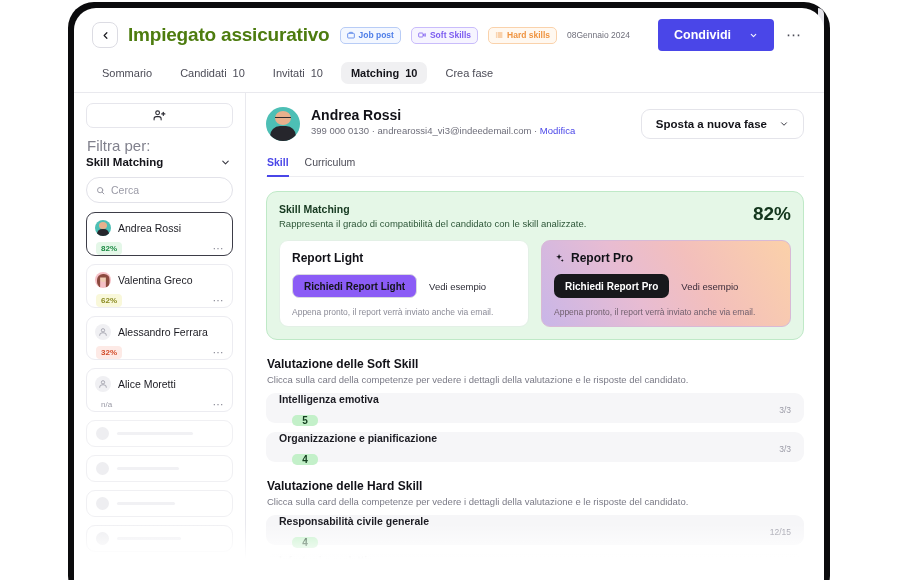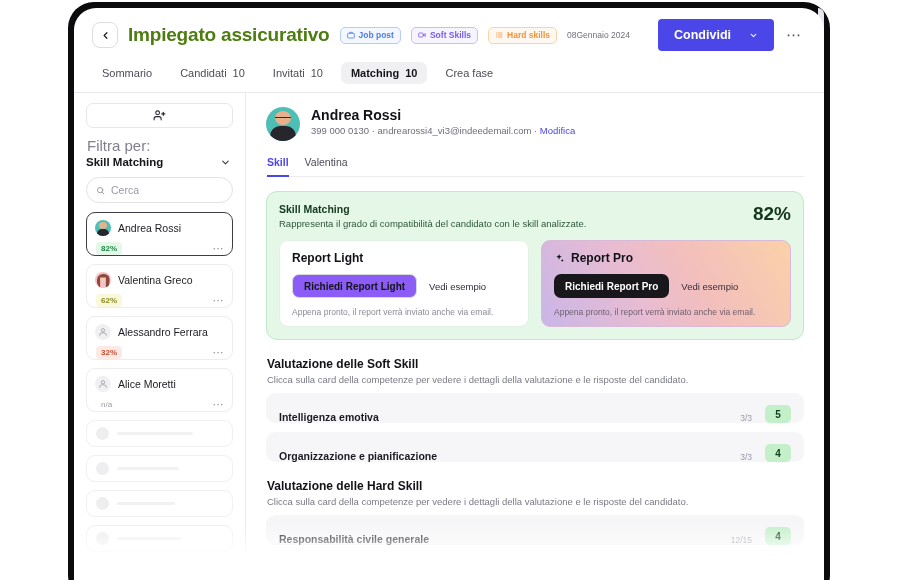--- a/index.html
+++ b/index.html
@@ -232,22 +232,23 @@
   .link-ex { font-size: 9.5px; color: #2c2c36; white-space: nowrap; }
   .rep.pro .link-ex { color: #3a2c3a; }
   .rep-note { font-size: 8.5px; color: #8b8b97; margin-top: 9px; }
   .rep.pro .rep-note { color: #6f5f6d; }
 
   
   .sec-title { font-size: 12px; font-weight: bold; color: #121218; margin: 17px 0 0 1px; }
   .sec-sub { font-size: 9.5px; color: #7a7a86; margin: 3px 0 8px 1px; }
   .skill-row {
     background: #f6f6f8; border-radius: 9px; height: 30px;
-    display: flex; align-items: flex-end; padding: 0 13px;
+    display: flex; align-items: flex-start; padding: 0 13px;
     margin-bottom: 9px;
+    flex-direction: column;
   }
   .skill-name { font-size: 10.5px; font-weight: bold; color: #1b1b22; }
   .skill-frac { margin-left: auto; font-size: 8.5px; color: #9a9aa6; }
   .skill-score {
     width: 26px; height: 18px; margin-left: 13px;
     border-radius: 5px; background: #c3f0c9; color: #14401f;
     display: flex; align-items: center; justify-content: center;
     font-size: 10px; font-weight: bold;
   }
   .skill-row.faded { opacity: .34; }
@@ -441,25 +442,31 @@
         <div>
           <div class="cand-h-name">Andrea Rossi</div>
           <div class="cand-h-meta">
             <span>399 000 0130</span>
             <span>·</span>
             <span>andrearossi4_vi3@indeedemail.com</span>
             <span>·</span>
             <span class="edit-link">Modifica</span>
           </div>
         </div>
+        <div class="move-btn">
+          <span>Sposta a nuova fase</span>
+          <svg class="chev" viewBox="0 0 24 24" width="10" height="10" fill="none" stroke="#3b3b45" stroke-width="2.4" stroke-linecap="round" stroke-linejoin="round">
+            <polyline points="6 9 12 15 18 9"></polyline>
+          </svg>
+        </div>
       </div>
 
       <div class="sub-tabs">
         <div class="stab active">Skill</div>
-        <div class="stab">Valentina</div>
+        <div class="stab">Curriculum</div>
       </div>
       <div class="sub-rule"></div>
 
       <div class="sm-card">
         <div class="sm-top">
           <div>
             <div class="sm-title">Skill Matching</div>
             <div class="sm-desc">Rappresenta il grado di compatibilità del candidato con le skill analizzate.</div>
           </div>
           <div class="sm-pct">82%</div>

